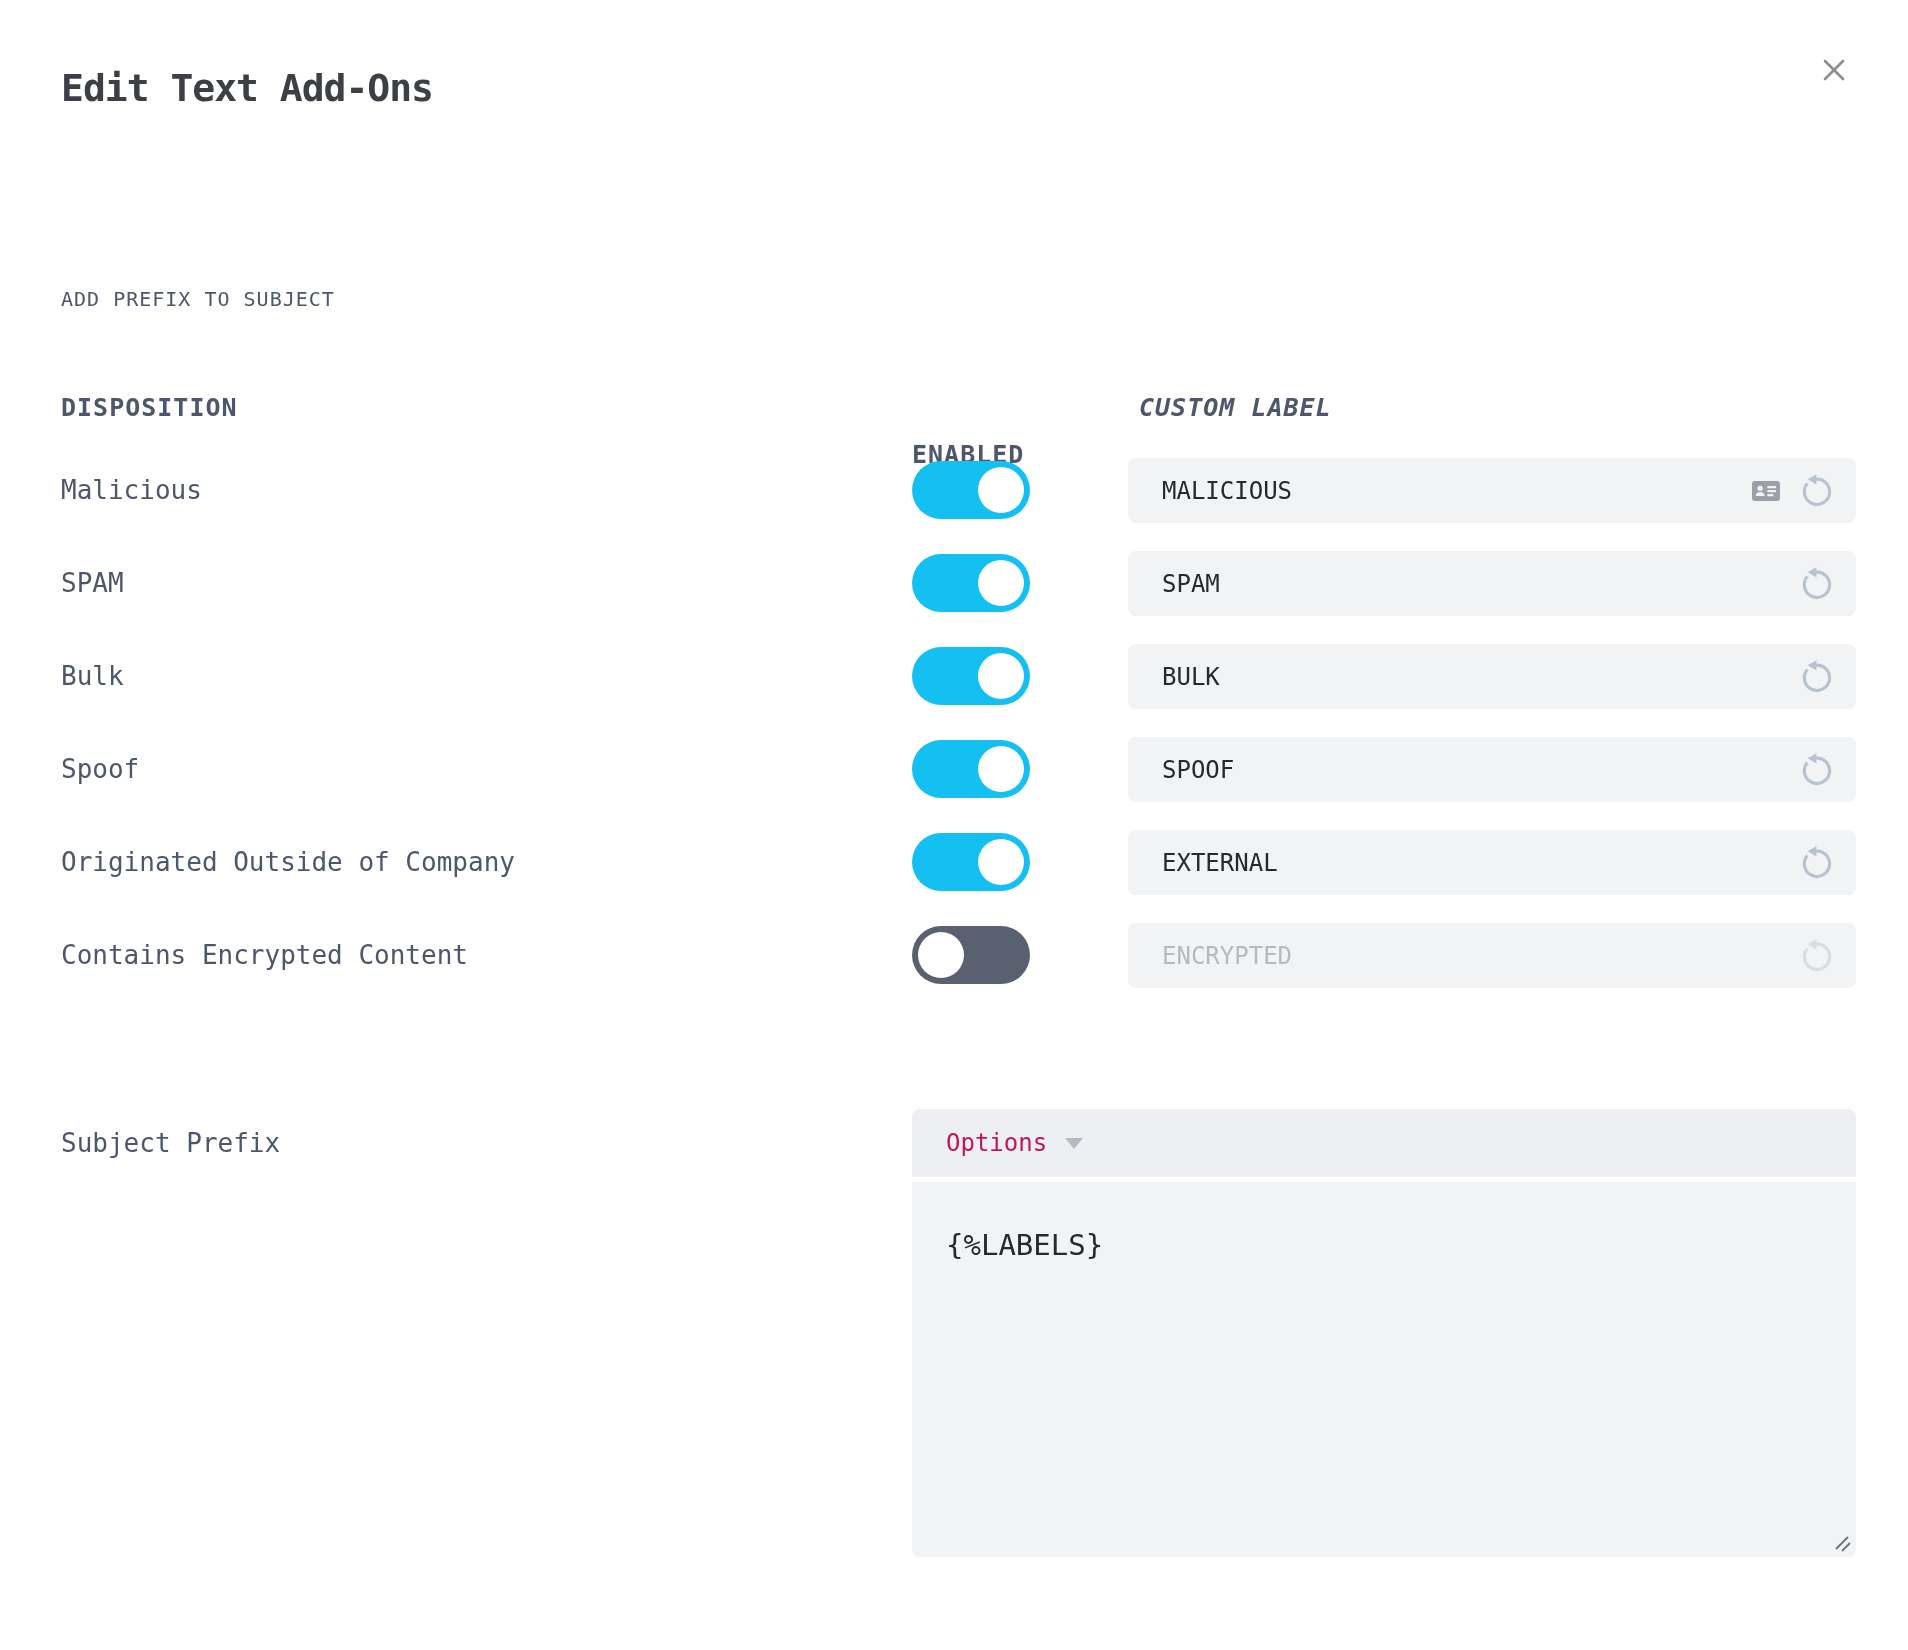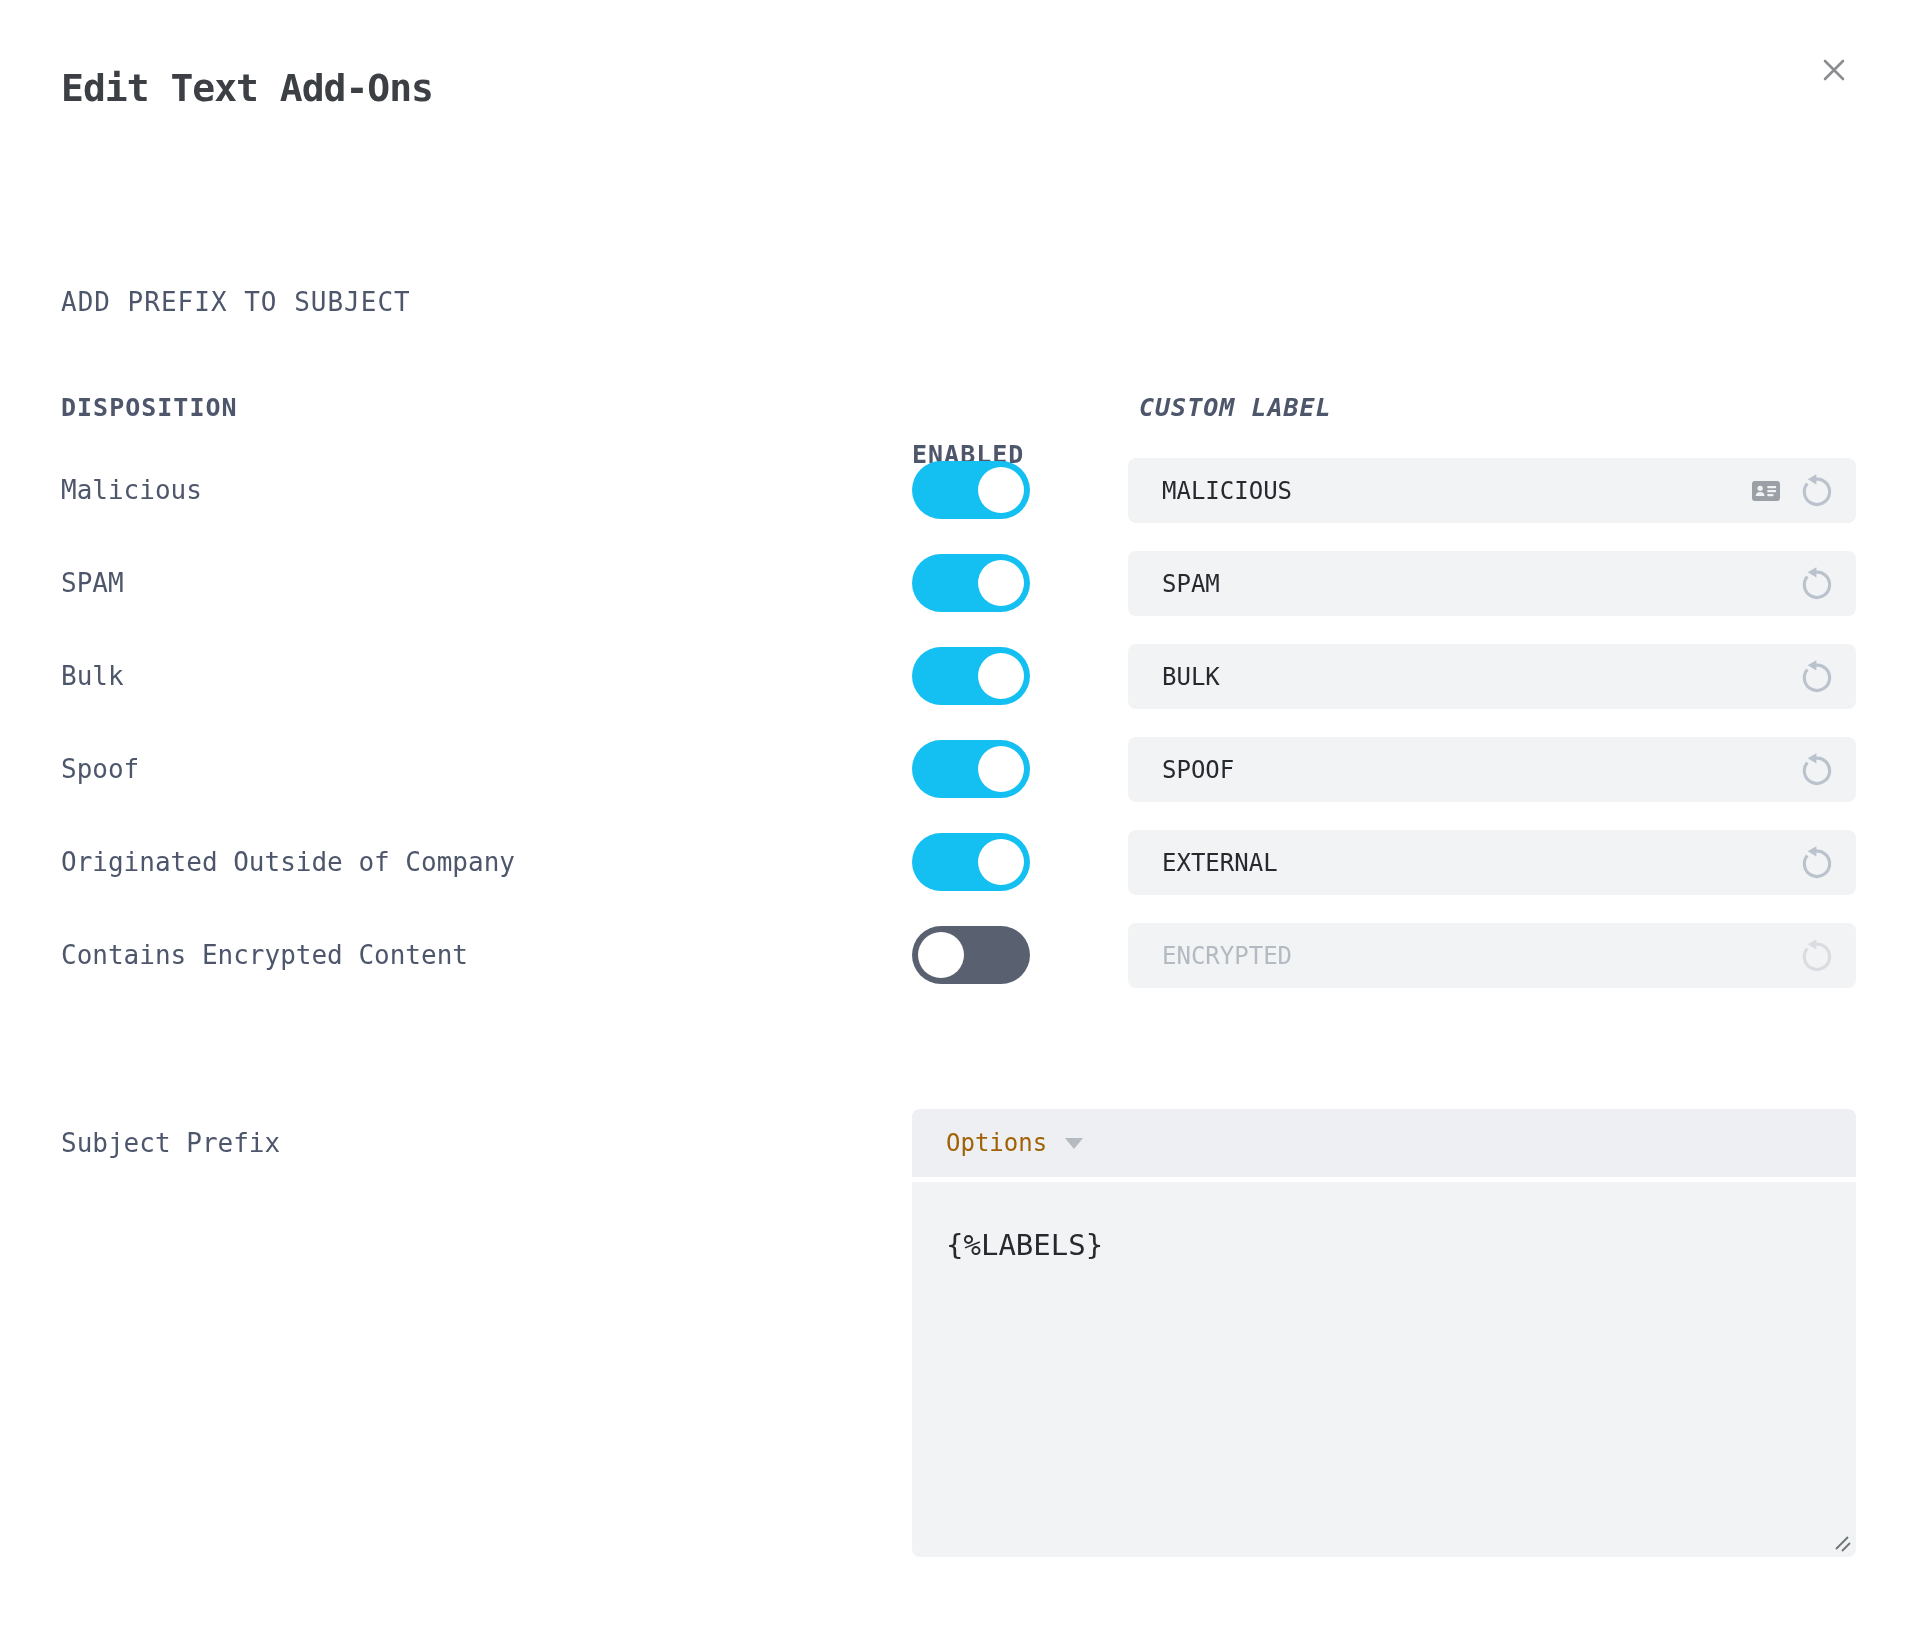--- a/index.html
+++ b/index.html
@@ -11,21 +11,21 @@
     font-size:38px; font-weight:600; letter-spacing:-1px;
     color:var(--title-text,#3c4044);
   }
   .close-btn {
     position:absolute; left:1814px; top:50px; width:40px; height:40px;
     display:flex; align-items:center; justify-content:center; cursor:pointer;
     color:#8a8e91;
   }
   .section-label {
     position:absolute; left:61px; top:287px;
-    font-size:26px; letter-spacing:1px;
+    font-size:20px; letter-spacing:1px;
     color:var(--slate,#4d566b);
   }
 
   .table-header { position:absolute; left:0; top:393px; width:100%; height:30px; }
   .table-header .hdr {
     position:absolute; top:0; font-size:25px; font-weight:700; letter-spacing:1px;
     color:var(--slate,#4d566b);
   }
   .hdr-disposition { left:61px; }
   .hdr-enabled     { left:912px;margin-top:47px; }
@@ -68,21 +68,21 @@
   
   .sp-label {
     position:absolute; left:61px; top:1109px; height:68px; line-height:68px;
     font-size:26px; color:var(--slate,#4d566b);
   }
   .options-bar {
     position:absolute; left:912px; top:1109px; width:944px; height:68px;
     background:var(--options-bar-bg,#edeff2); border-radius:8px 8px 0 0;
     display:flex; align-items:center; padding:0 0 0 34px; cursor:pointer;
   }
-  .options-bar .options-text { font-size:24px; color:#a16207; }
+  .options-bar .options-text { font-size:24px; color:#be185d; }
   .options-caret {
     width:0; height:0; margin-left:18px;
     border-left:9px solid transparent; border-right:9px solid transparent;
     border-top:11px solid #b5bac0;
   }
   .prefix-textarea {
     position:absolute; left:912px; top:1182px; width:944px; height:375px;
     background:var(--field-bg,#f1f3f4); border-radius:0 0 8px 8px;
     padding:46px 28px 0 34px; cursor:text;
   }

